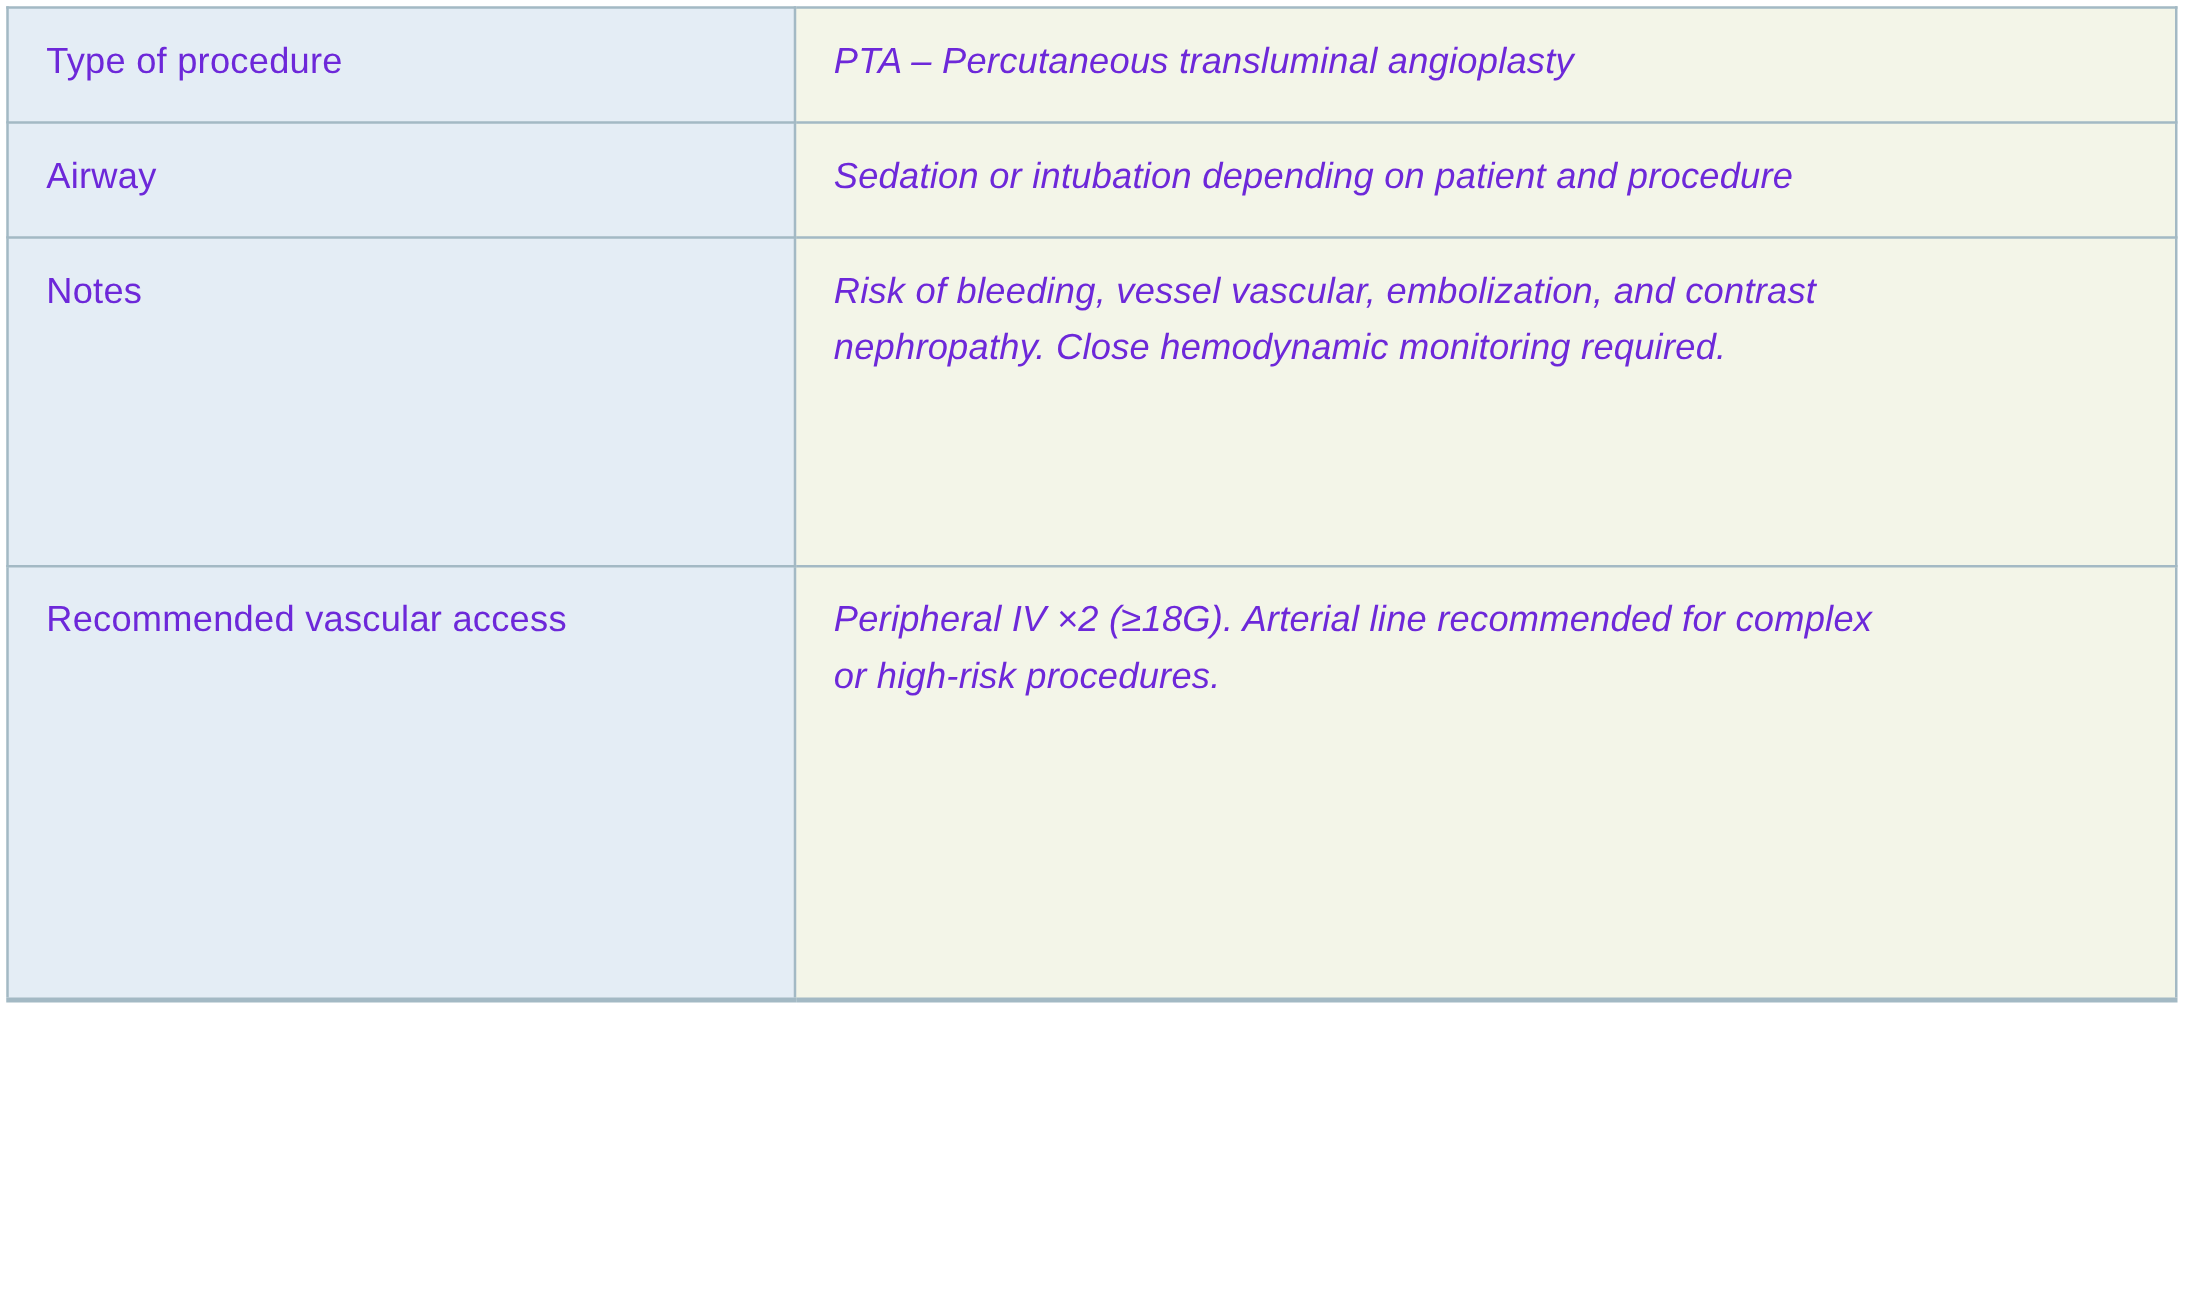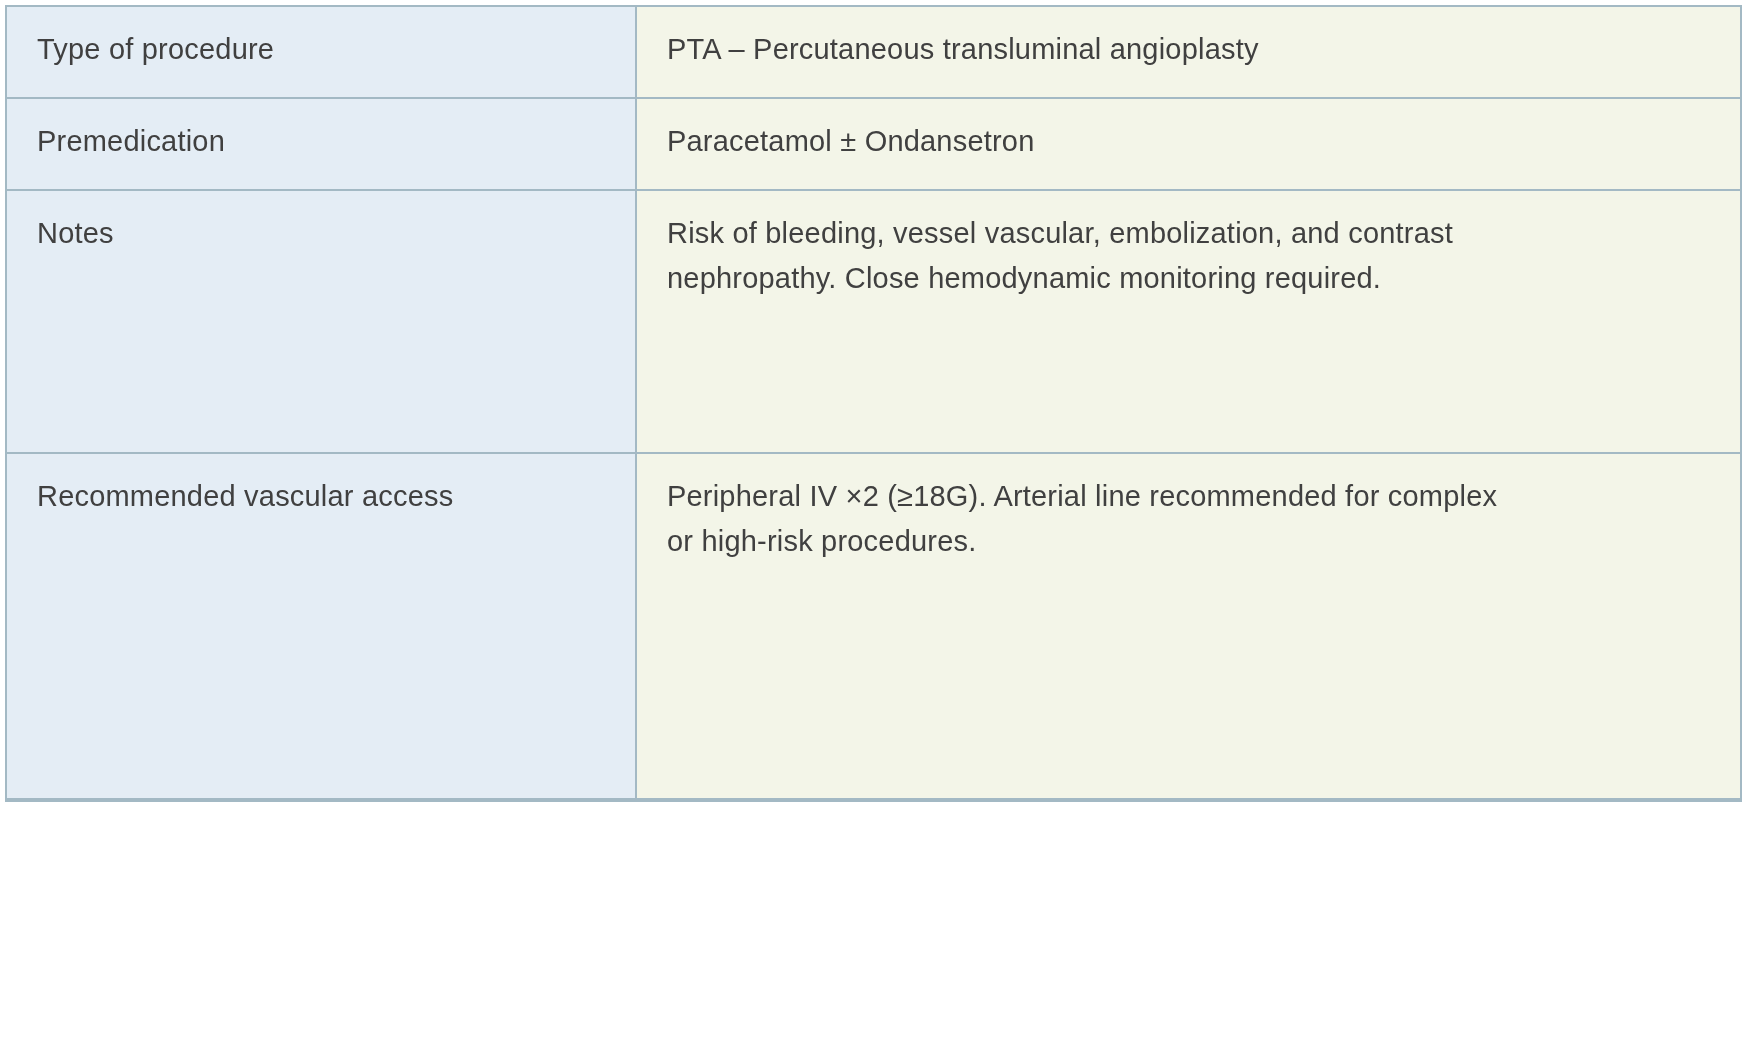--- a/index.html
+++ b/index.html
@@ -17,49 +17,50 @@
     border-collapse: collapse;
     table-layout: fixed;
     width: 1737px;
   }
   table.info-table td {
     border: 2px solid #a3b9c4;
     vertical-align: top;
     padding: 20px 28px 18px 30px;
     font-size: 29px;
     line-height: 1.55;
-    color: #404040;
+    color: #6d28d9;
     letter-spacing: 0.2px;
   }
   table.info-table tr:last-child td { border-bottom-width: 4px; }
   td.label-cell {
     width: 630px;
     background: #e4edf5;
   }
   td.value-cell {
     background: #f3f5e8;
     white-space: pre-line;
+    font-style: italic;
   }
   tr.row-sm { height: 92px; }
   tr.row-md { height: 263px; }
   tr.row-lg { height: 347px; }
 </style>
 </head>
 <body>
 
 <div class="table-wrap">
   <table class="info-table">
     <tbody>
       <tr class="row-sm">
         <td class="label-cell">Type of procedure</td>
         <td class="value-cell">PTA – Percutaneous transluminal angioplasty</td>
       </tr>
       <tr class="row-sm">
-        <td class="label-cell">Premedication</td>
-        <td class="value-cell">Paracetamol ± Ondansetron</td>
+        <td class="label-cell">Airway</td>
+        <td class="value-cell">Sedation or intubation depending on patient and procedure</td>
       </tr>
       <tr class="row-md">
         <td class="label-cell">Notes</td>
         <td class="value-cell">Risk of bleeding, vessel vascular, embolization, and contrast
 nephropathy. Close hemodynamic monitoring required.</td>
       </tr>
       <tr class="row-lg">
         <td class="label-cell">Recommended vascular access</td>
         <td class="value-cell">Peripheral IV ×2 (≥18G). Arterial line recommended for complex
 or high-risk procedures.</td>

